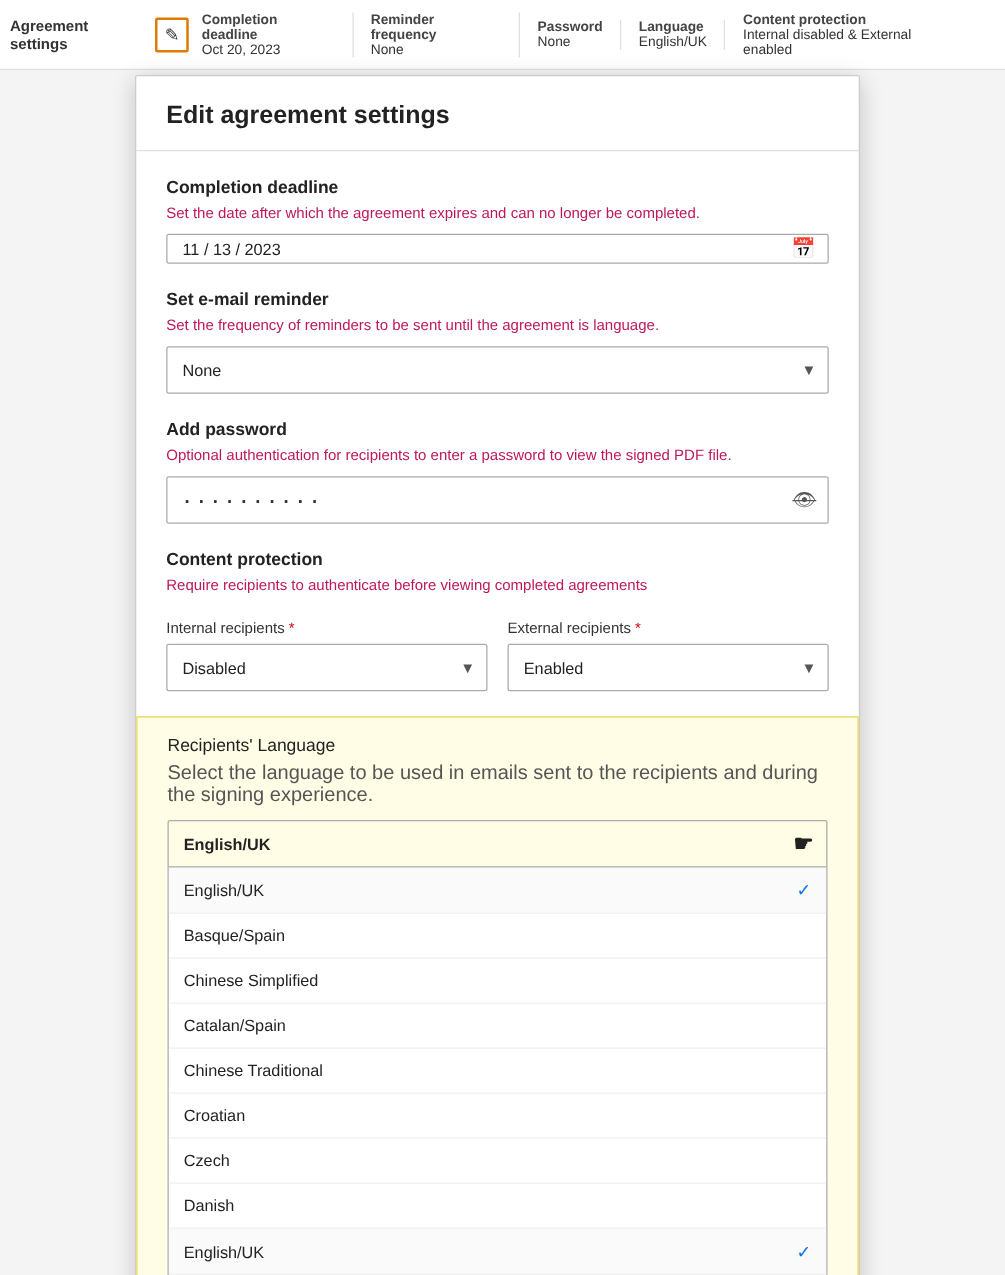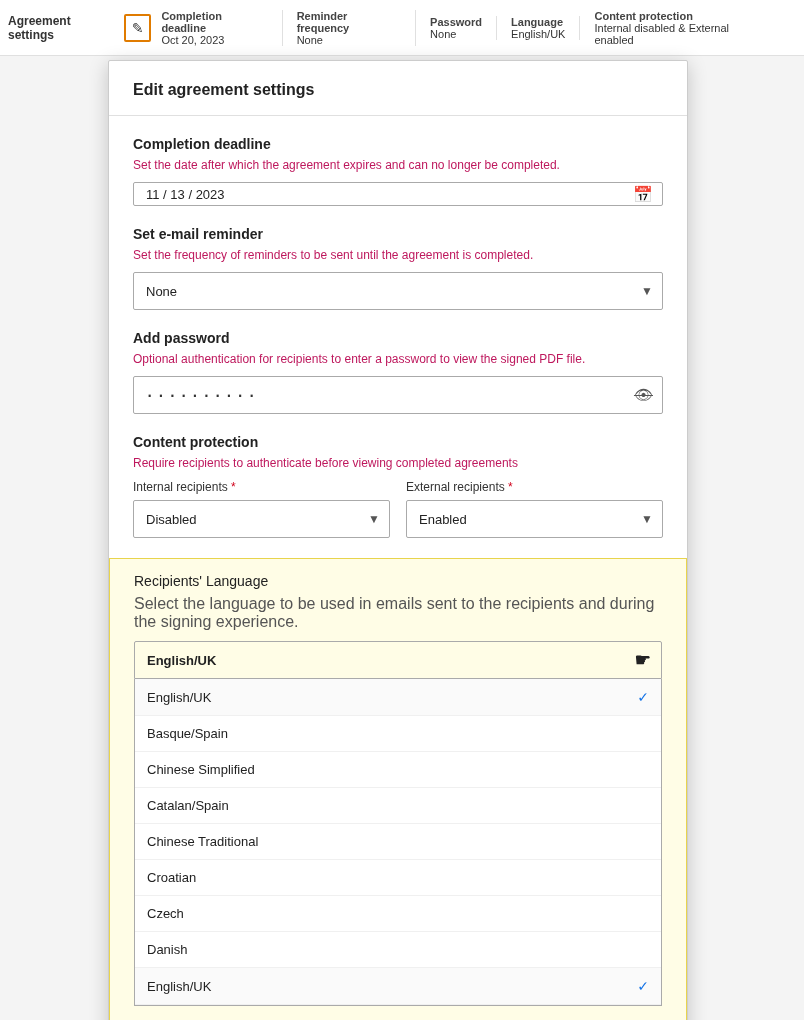--- a/index.html
+++ b/index.html
@@ -63,21 +63,21 @@
       left: 108px;
       width: 580px;
       background: white;
       border: 1px solid #ccc;
       border-radius: 2px;
       z-index: 20;
       box-shadow: 0 4px 20px rgba(0,0,0,0.2);
     }
 
     .modal-title {
-      font-size: 16px;
+      font-size: 20px;
       font-weight: 600;
       color: #222;
       padding: 20px 24px 16px;
       border-bottom: 1px solid #e0e0e0;
     }
 
     .modal-body {
       padding: 20px 24px;
     }
 
@@ -176,21 +176,21 @@
       cursor: pointer;
     }
 
     
     .content-protection-section {
       margin-bottom: 20px;
     }
     .recipients-row {
       display: flex;
       gap: 16px;
-      margin-top: 10px;
+      margin-top: 20px;
     }
     .recipient-col {
       flex: 1;
     }
     .recipient-label {
       font-size: 12px;
       color: #333;
       margin-bottom: 6px;
       font-weight: 500;
     }
@@ -328,21 +328,21 @@
       <div class="date-input-wrap">
         <div class="date-input">
           <span>11 / 13 / 2023</span>
         </div>
         <span class="calendar-icon">📅</span>
       </div>
     </div>
 
     <div>
       <div class="section-title">Set e-mail reminder</div>
-      <div class="section-desc">Set the frequency of reminders to be sent until the agreement is completed.</div>
+      <div class="section-desc">Set the frequency of reminders to be sent until the agreement is language.</div>
       <div class="select-wrap">
         <select class="select-field">
           <option>None</option>
           <option>Daily</option>
           <option>Weekly</option>
           <option>Monthly</option>
         </select>
         <span class="chevron-icon">▼</span>
       </div>
     </div>

